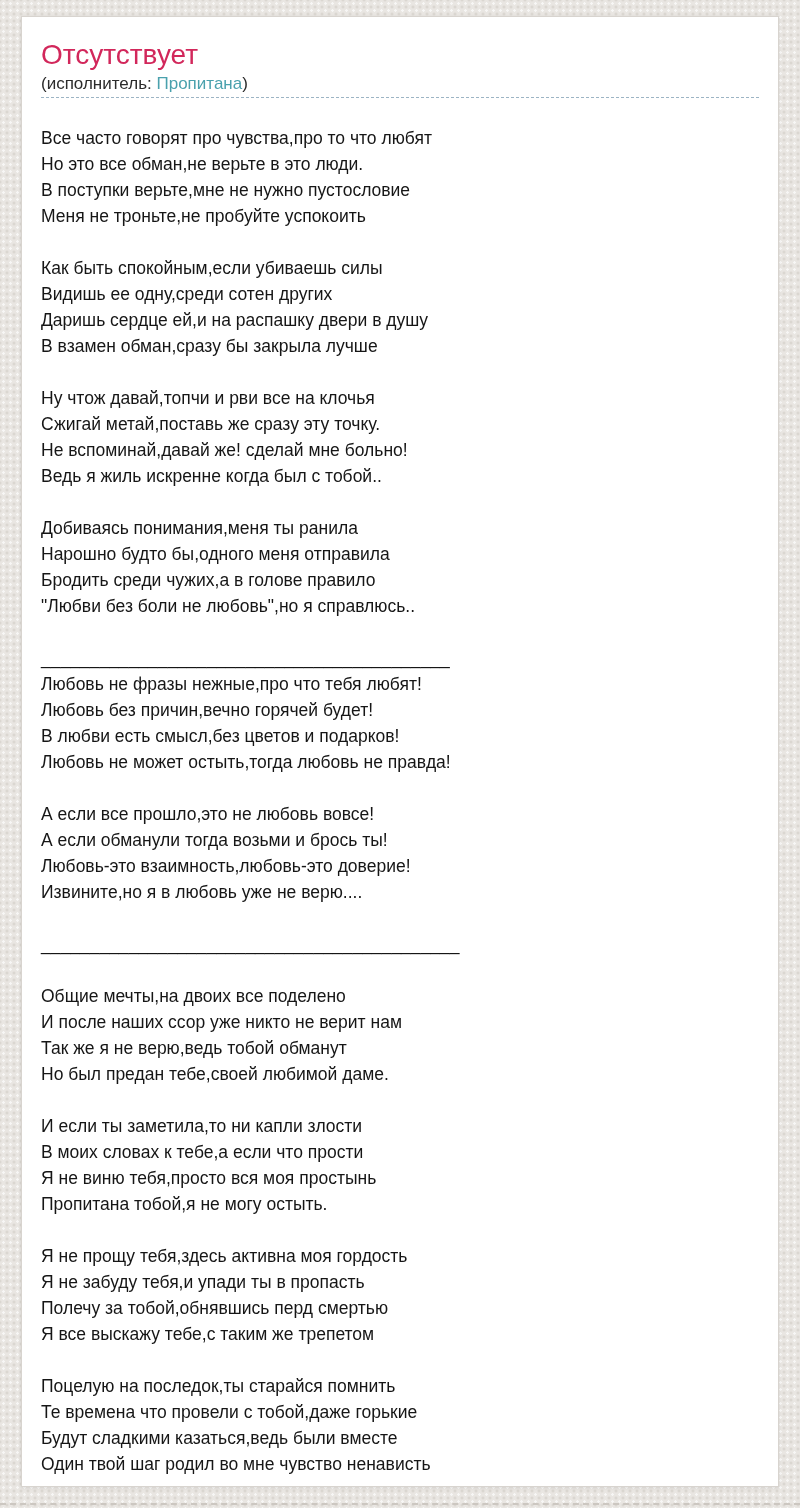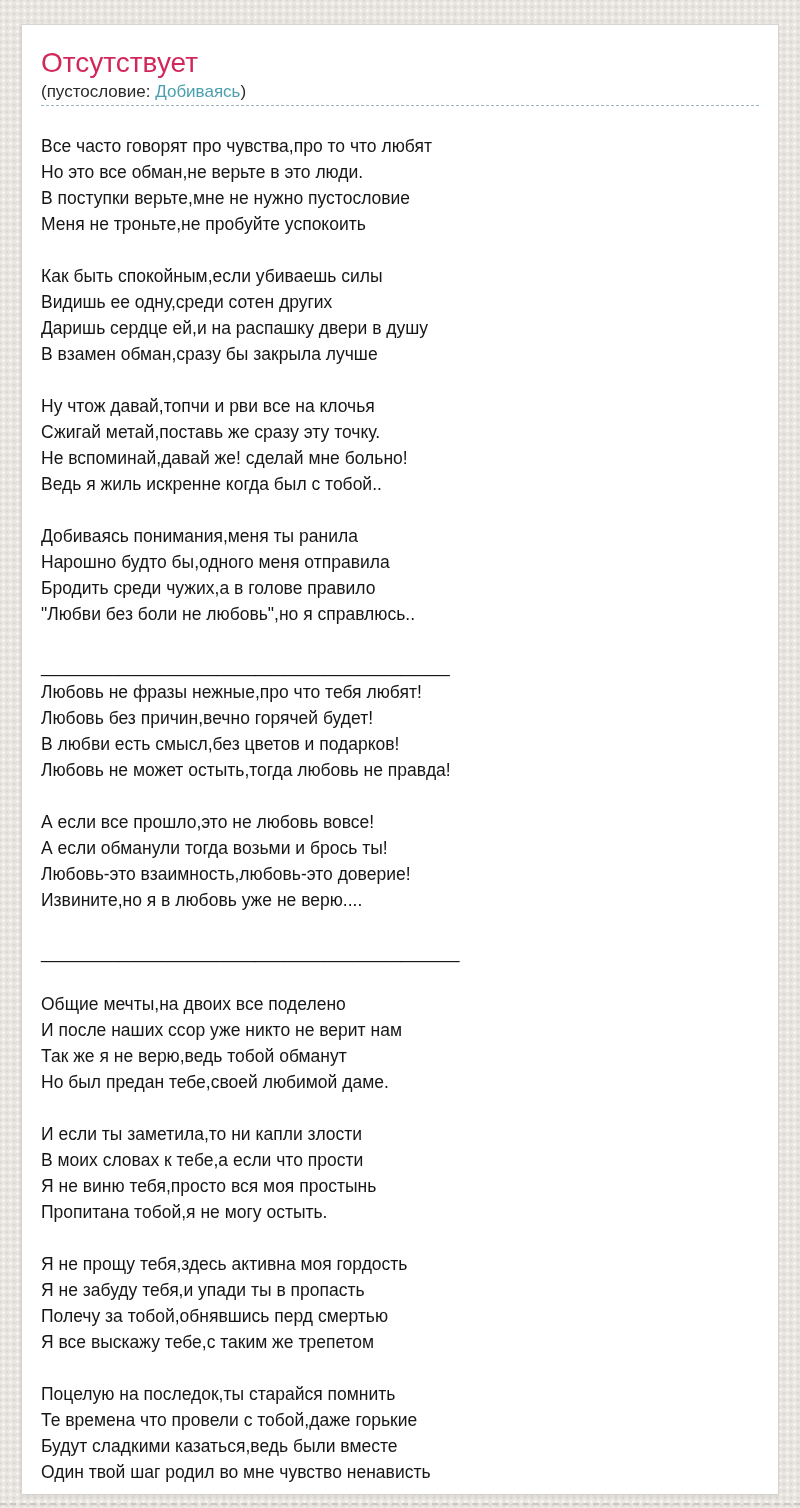--- a/index.html
+++ b/index.html
@@ -10,21 +10,21 @@
     background-color: var(--background, #e9e6e2);
     background-image:
       radial-gradient(circle, rgba(255,255,255,.65) 1px, transparent 1.5px),
       radial-gradient(circle, rgba(188,182,174,.40) 1px, transparent 1.5px);
     background-size: 7px 7px;
     background-position: 0 0, 3.5px 3.5px;
     overflow: hidden;
   }
   .card {
     position: absolute;
-    left: 21px; top: 24px;
+    left: 21px; top: 16px;
     width: 758px; height: 1471px;
     background: var(--card, #ffffff);
     border: 1px solid var(--card-border, #d8d4cf);
     box-shadow: 0 1px 3px rgba(0,0,0,.10);
     padding: 22px 19px 0 19px;
   }
   .page-title {
     font-size: 28px;
     font-weight: 400;
     line-height: 32px;
@@ -56,21 +56,21 @@
     height: 0;
     border-top: 2px dashed var(--bottom-dash, #ccc7c1);
   }
 </style>
 </head>
 <body>
 
 <div class="card">
   <h1 class="page-title">Отсутствует</h1>
 
-  <div class="artist-line"><span>(пустословие: </span><a class="artist-link">Добиваясь</a><span>)</span></div>
+  <div class="artist-line"><span>(исполнитель: </span><a class="artist-link">Пропитана</a><span>)</span></div>
 
   <div class="lyrics">Все часто говорят про чувства,про то что любят
 Но это все обман,не верьте в это люди.
 В поступки верьте,мне не нужно пустословие
 Меня не троньте,не пробуйте успокоить
 
 Как быть спокойным,если убиваешь силы
 Видишь ее одну,среди сотен других
 Даришь сердце ей,и на распашку двери в душу
 В взамен обман,сразу бы закрыла лучше

